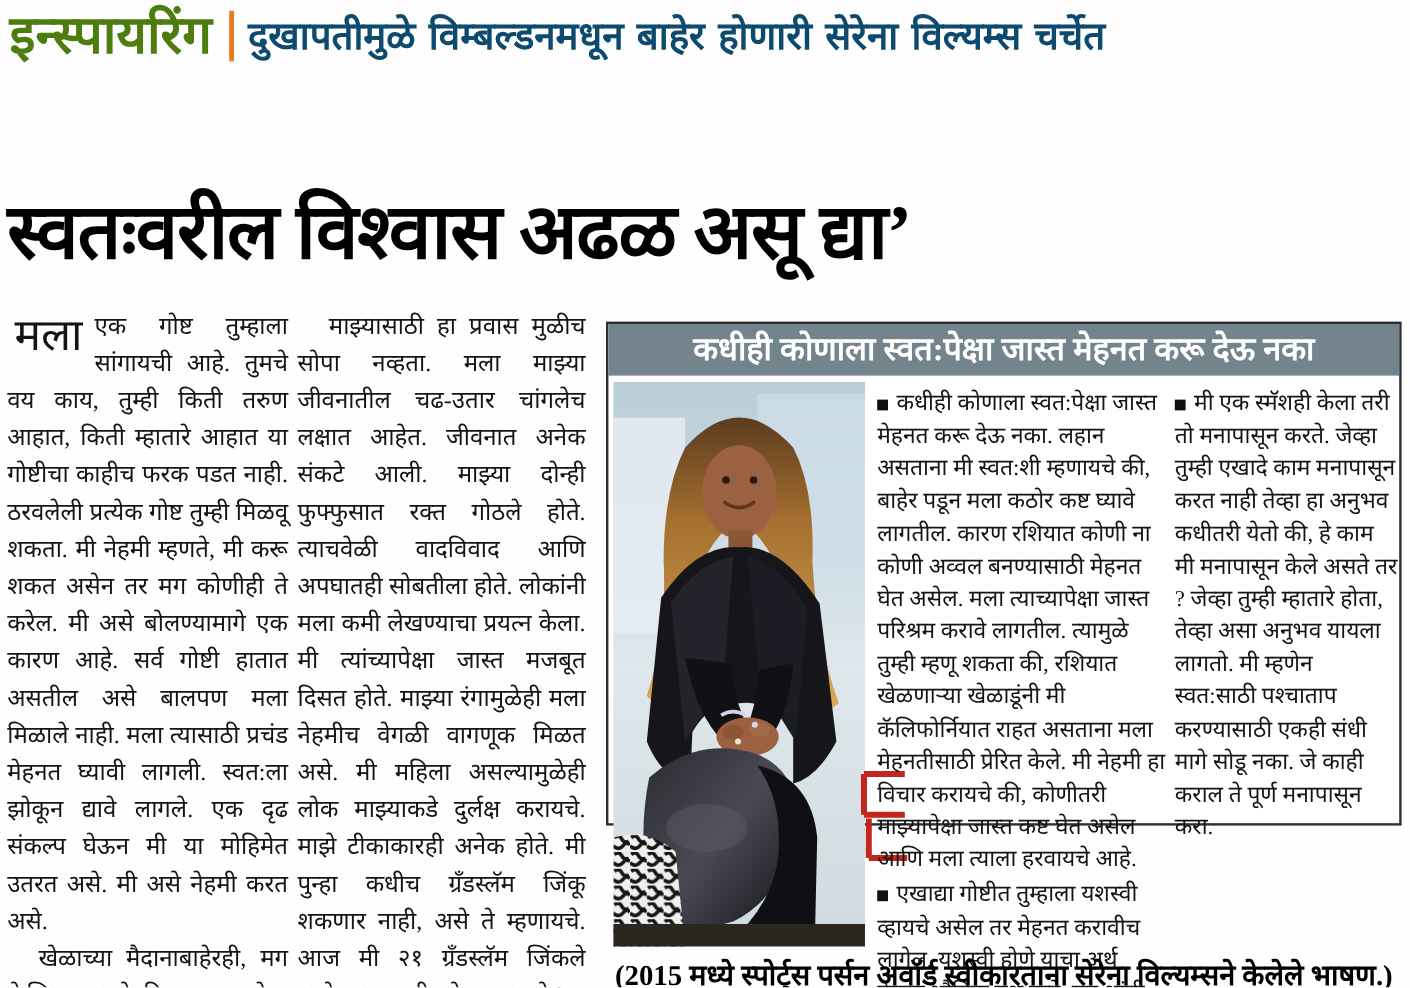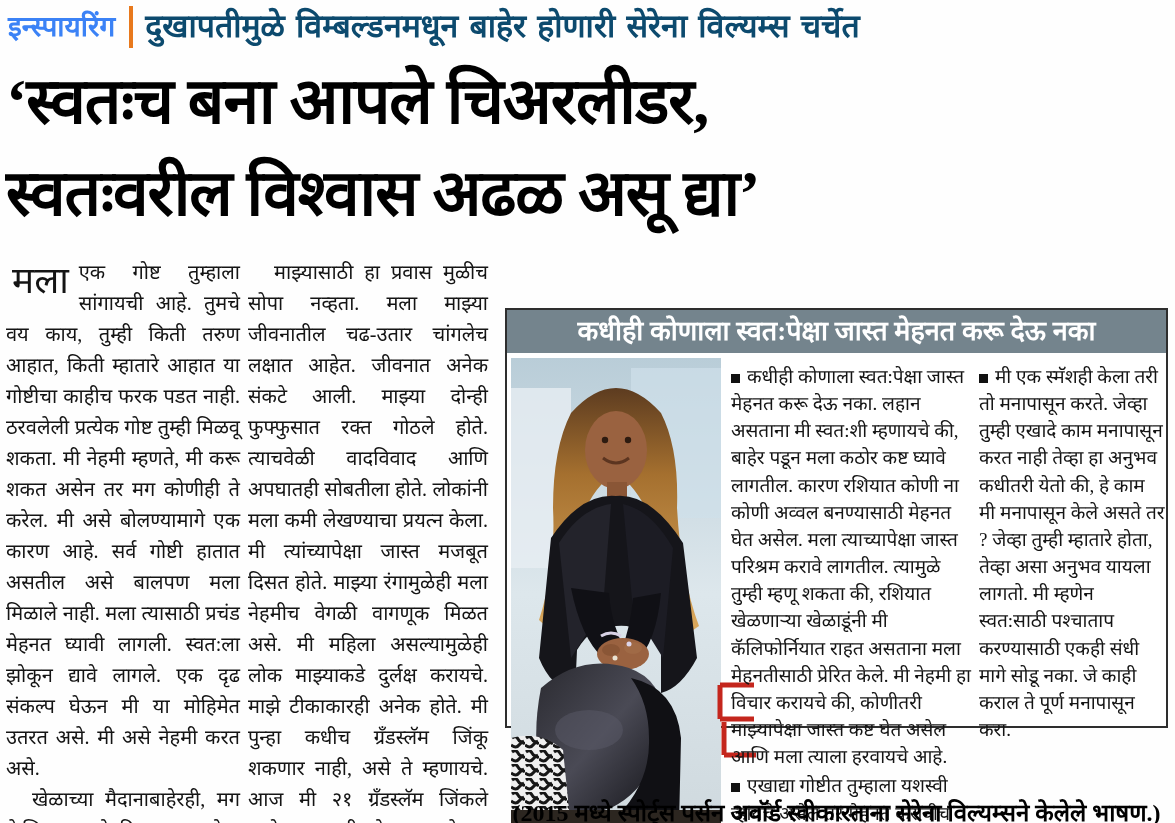--- a/index.html
+++ b/index.html
@@ -6,21 +6,21 @@
   html,body { margin:0; padding:0; background:#ffffff; }
   .page {
     position:relative; width:1175px; height:823px; overflow:hidden;
     background:#fefefe; font-family:"Liberation Serif", serif; color:#141414;
   }
 
   
   .kicker-row { position:absolute; top:6px; left:8px; display:flex; align-items:center; }
   .kicker-label {
     font-family:"DejaVu Sans", sans-serif; font-weight:bold;
-    font-size:28px; color:#3b82f6; line-height:1.1; white-space:nowrap;
+    font-size:44px; color:#4d7c0f; line-height:1.1; white-space:nowrap;
   }
   .kicker-divider { width:4px; height:42px; background:#e8791d; margin:0 12px 0 14px; }
   .kicker-headline {
     font-family:"DejaVu Sans", sans-serif; font-weight:bold;
     font-size:32px; color:#0c4a6e; line-height:1.1; white-space:nowrap;
   }
 
   
   .main-headline {
     position:absolute; top:56px; left:6px; right:4px; margin:0;
@@ -32,21 +32,21 @@
   .col { position:absolute; top:257px; font-size:20px; line-height:1.55; text-align:justify; }
   .col p { margin:0; }
   .col p.indent { text-indent:26px; }
   #col1 { left:6px;  width:234px; }
   #col2 { left:248px; width:240px; }
   .lead-word { float:left; font-size:37px; line-height:1.1; padding:4px 10px 0 6px; }
 
   
   .feature-box {
     position:absolute; left:505px; top:268px; width:663px; height:420px;
-    border:2px solid #2e2e2e; background:#fff;margin-top:40px;
+    border:2px solid #2e2e2e; background:#fff;
   }
   .feature-banner {
     position:absolute; top:0; left:0; right:0; height:43px;
     background:#74848d; color:#ffffff; font-weight:bold; font-size:27px;
     text-align:center; line-height:43px; white-space:nowrap; overflow:hidden;
   }
   .feature-photo { position:absolute; left:4px; top:48px; width:210px; height:471px; overflow:hidden; }
   .bcol { position:absolute; font-size:19px; line-height:1.43; text-align:left; }
   .bcol p { margin:0 0 2px 0; }
   #bcol-left  { left:224px; top:53px; width:240px; }
@@ -68,21 +68,21 @@
 
 <div class="page">
 
   <div class="kicker-row">
     <span class="kicker-label">इन्स्पायरिंग</span>
     <span class="kicker-divider"></span>
     <span class="kicker-headline">दुखापतीमुळे विम्बल्डनमधून बाहेर होणारी सेरेना विल्यम्स चर्चेत</span>
   </div>
 
   <h1 class="main-headline">
-    <span>‘स्वतःच बना आपले चिअरलीडर,</span><br>
+    <br>
     <span>स्वतःवरील विश्वास अढळ असू द्या’</span>
   </h1>
 
   <div class="col" id="col1">
     <p>
       <span class="lead-word">मला</span>
       <span>एक गोष्ट तुम्हाला सांगायची आहे. तुमचे वय काय, तुम्ही किती तरुण आहात, किती म्हातारे आहात या गोष्टीचा काहीच फरक पडत नाही. ठरवलेली प्रत्येक गोष्ट तुम्ही मिळवू शकता. मी नेहमी म्हणते, मी करू शकत असेन तर मग कोणीही ते करेल. मी असे बोलण्यामागे एक कारण आहे. सर्व गोष्टी हातात असतील असे बालपण मला मिळाले नाही. मला त्यासाठी प्रचंड मेहनत घ्यावी लागली. स्वत:ला झोकून द्यावे लागले. एक दृढ संकल्प घेऊन मी या मोहिमेत उतरत असे. मी असे नेहमी करत असे.</span>
     </p>
     <p class="indent">खेळाच्या मैदानाबाहेरही, मग ते शिक्षण असो की एखादा उद्योग-व्यवसाय. सर्वच गोष्टीत शिस्त, कठोर मेहनत आणि ठोस निश्चयाची गरज असते. यामध्ये सर्वात जास्त गरज असते ती स्वत:वर विश्वास ठेवण्याची. माझ्यासारखी अनेक माणसे तुमच्यावर</p>
   </div>

